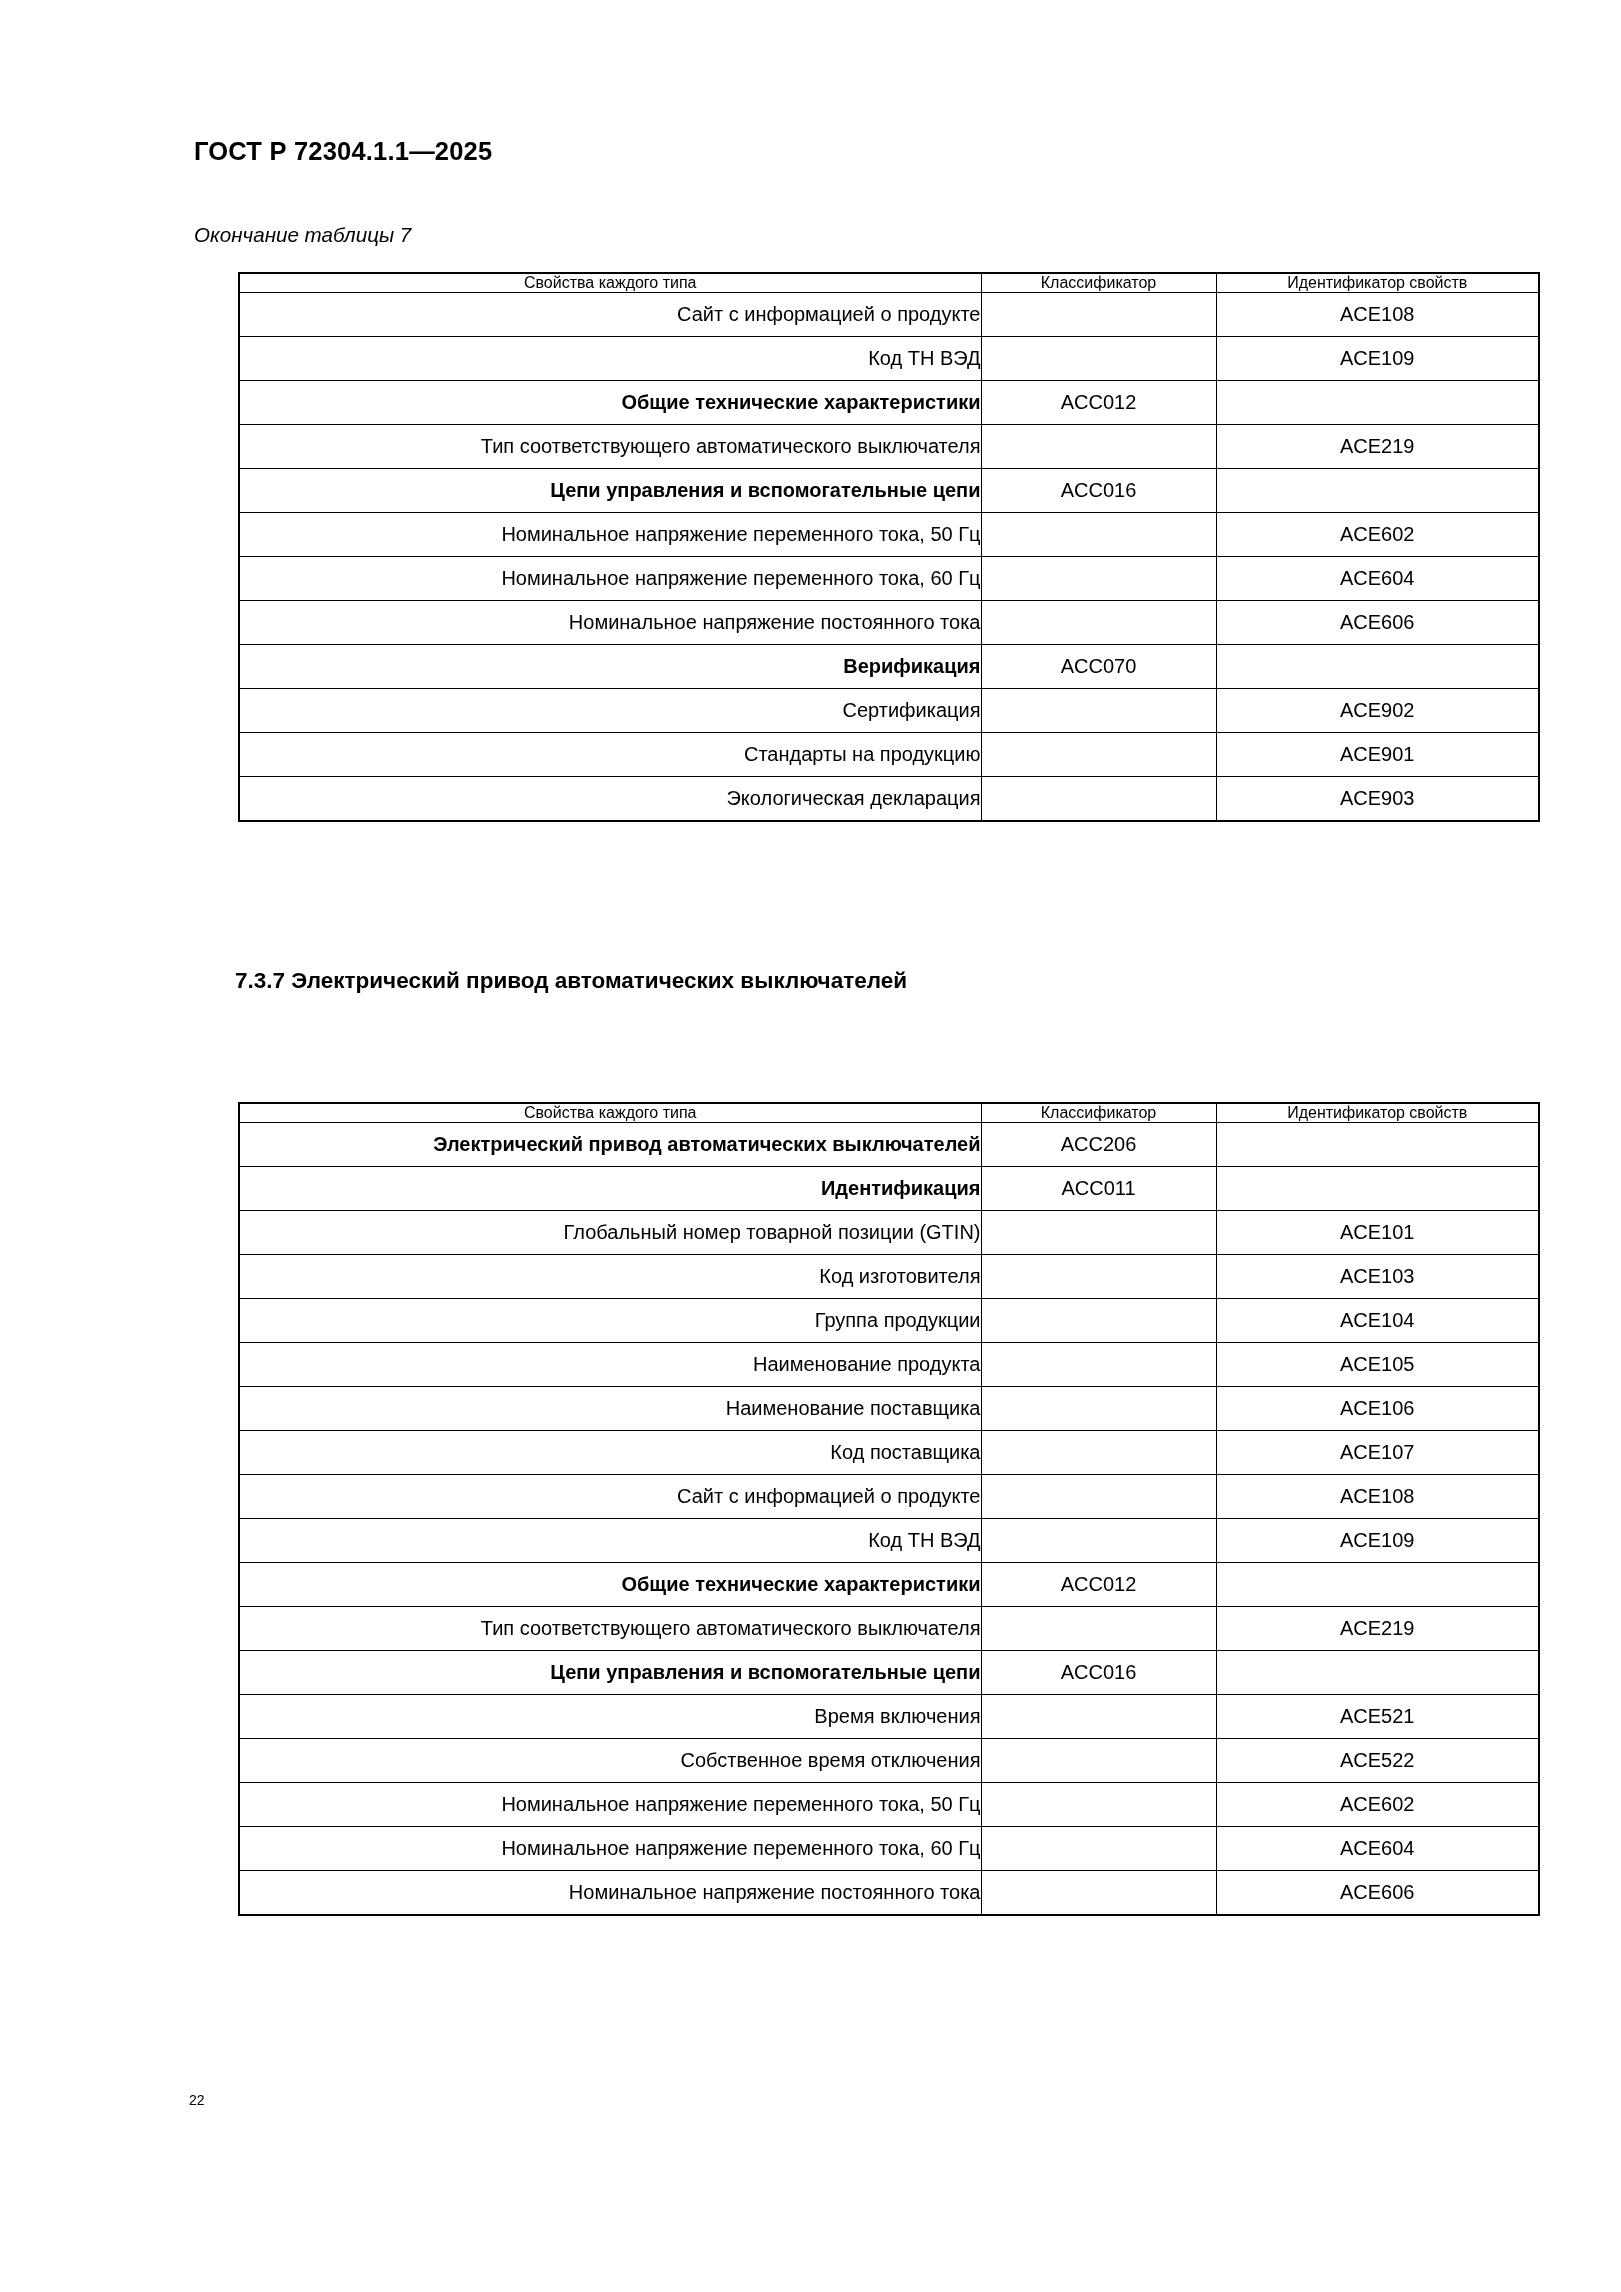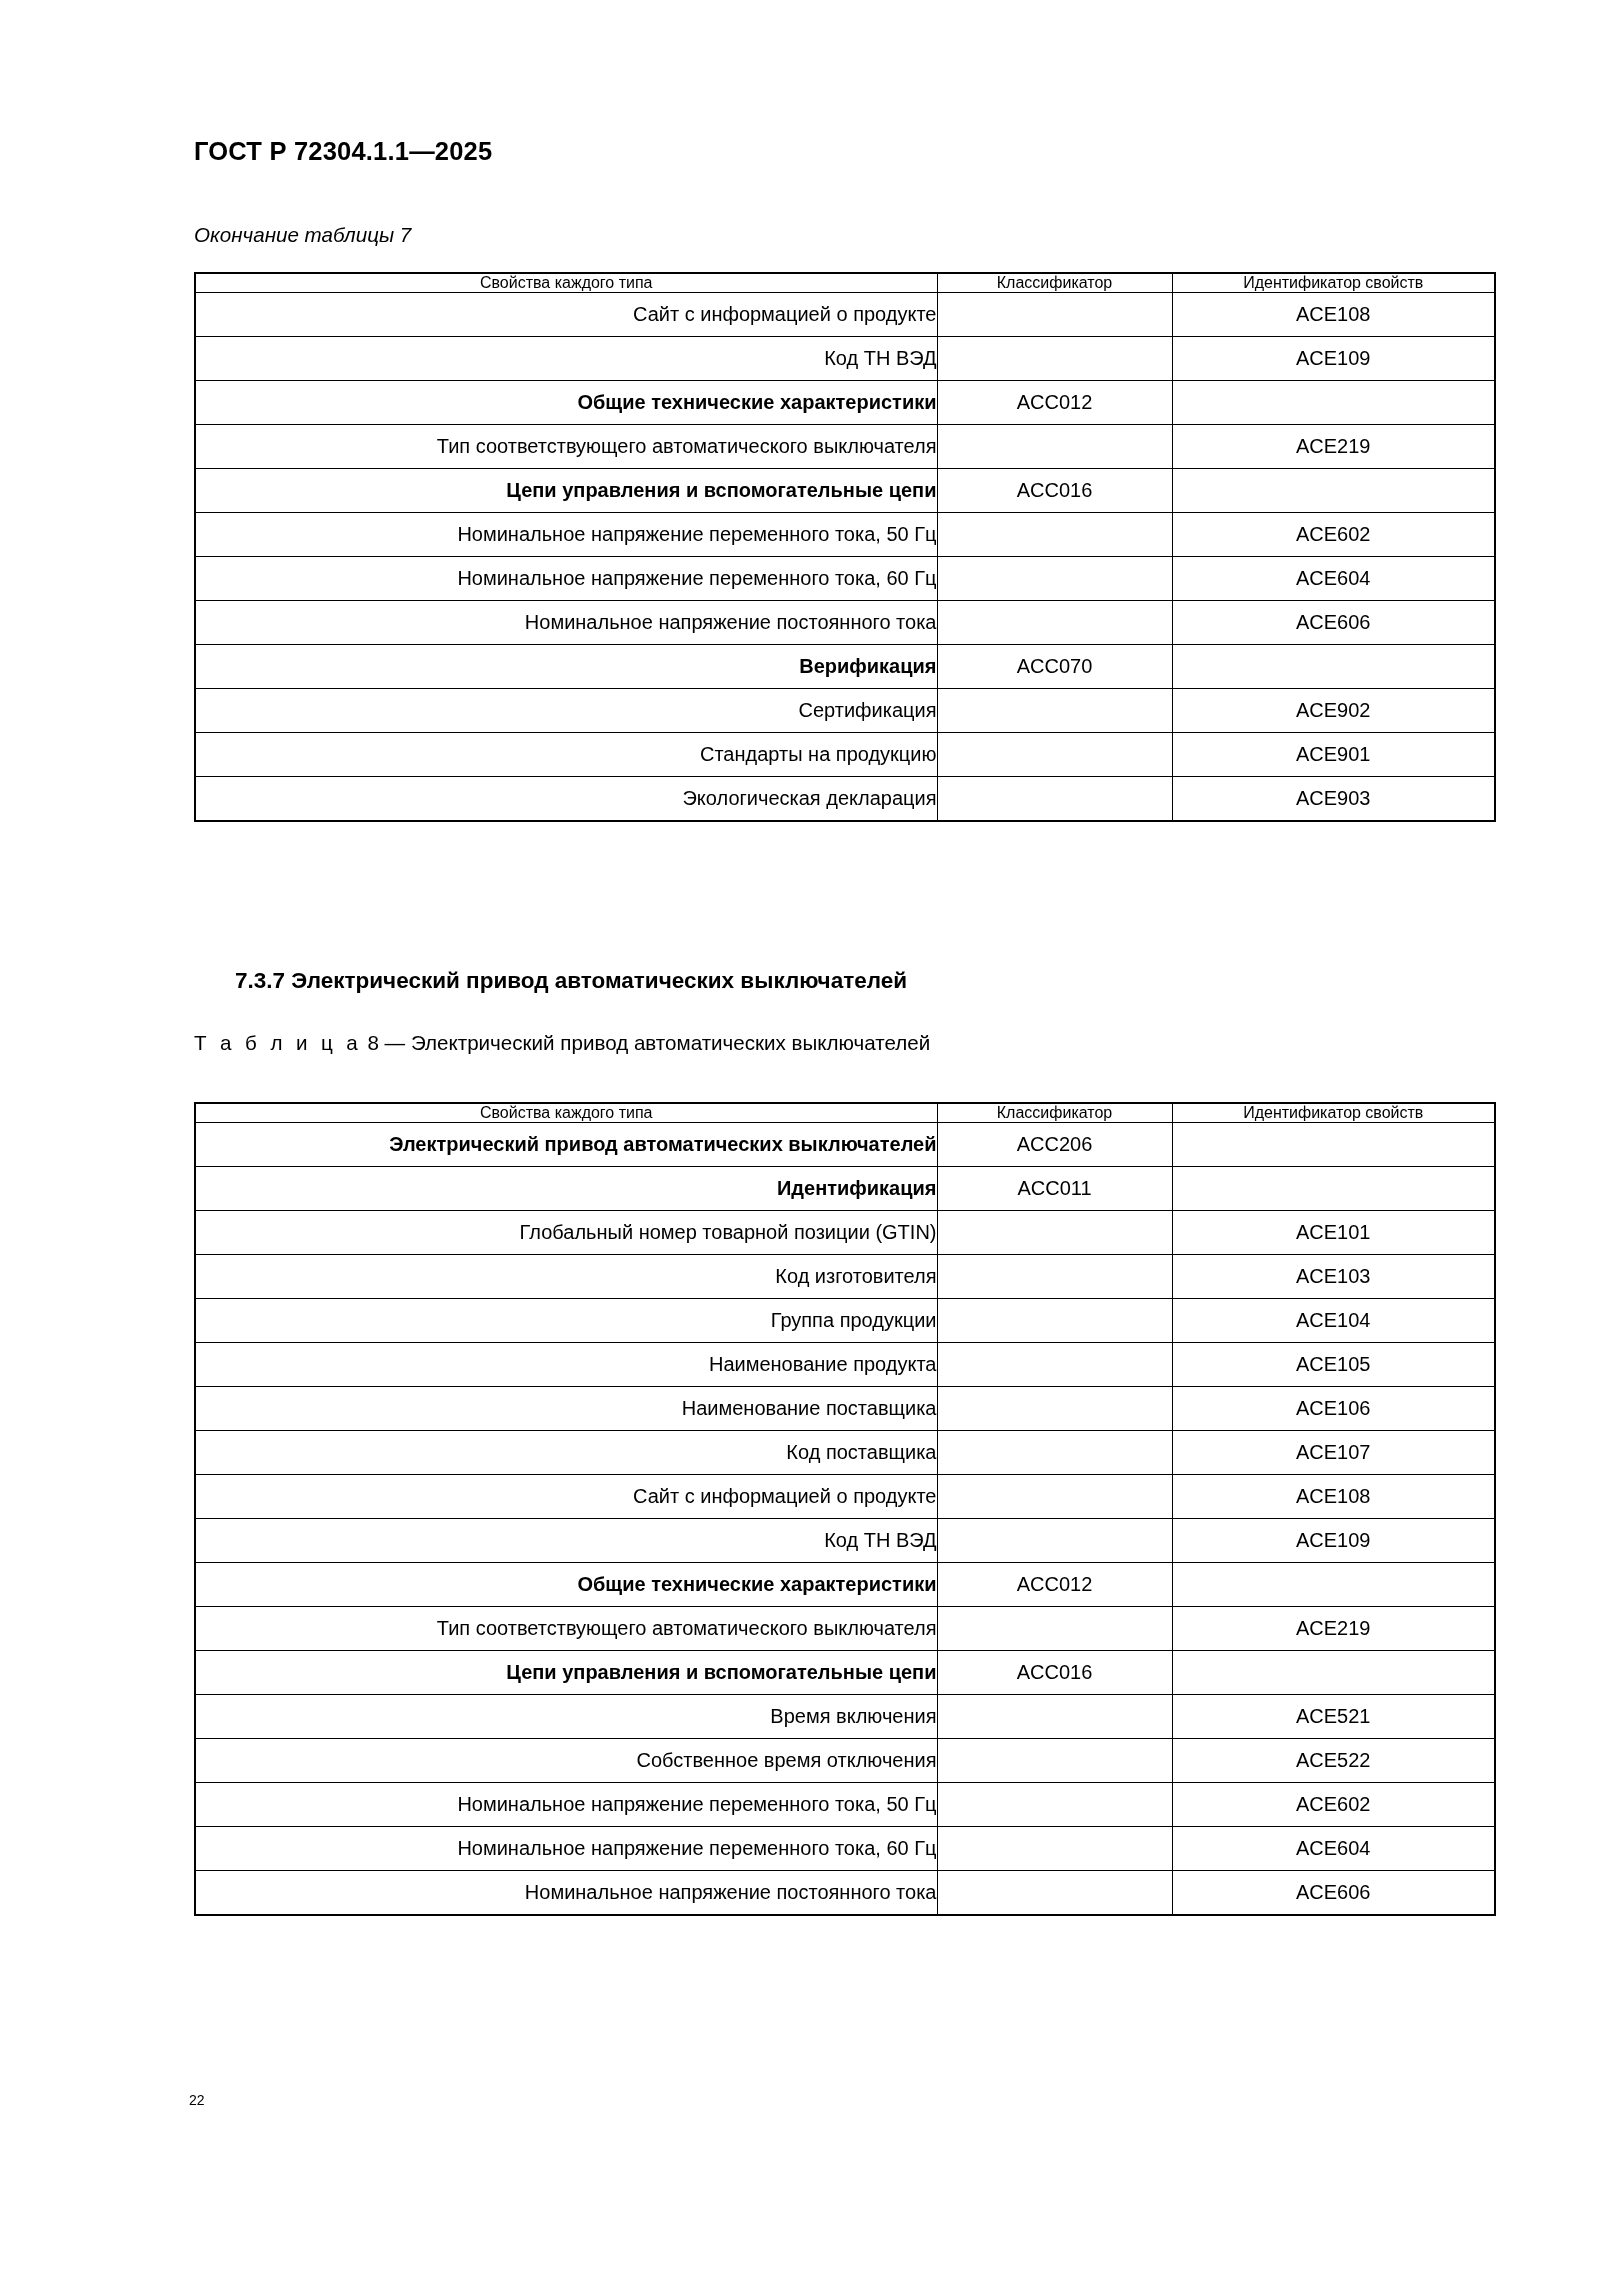--- a/index.html
+++ b/index.html
@@ -34,20 +34,21 @@
     left: 194px;
     top: 223px;
     font-size: 20.6px;
     font-style: italic;
   }
   table.gost {
     position: absolute;
     border-collapse: collapse;
     table-layout: fixed;
     border: 2.5px solid #000;
+    margin-left: 44px;
   }
   table.gost td, table.gost th {
     border: 1.5px solid #000;
     padding: 0;
     vertical-align: middle;
     font-weight: normal;
   }
   table.gost col.c1 { width: 742px; }
   table.gost col.c2 { width: 235px; }
   table.gost col.c3 { width: 323px; }
@@ -176,21 +177,20 @@
         <tr class="row">
           <td class="cell-name">Экологическая декларация</td>
           <td class="cell-mid"></td>
           <td class="cell-right">ACE903</td>
         </tr>
       </tbody>
   </table>
 
   <div class="section-heading">7.3.7 Электрический привод автоматических выключателей</div>
 
-  <div class="table8-caption"><span class="tword">Т а б л и ц а</span>&nbsp;<span>8</span>&nbsp;<span>—</span>&nbsp;<span>Электрический привод автоматических выключателей</span></div>
 
   <table class="gost" id="table8">
     <colgroup>
         <col class="c1">
         <col class="c2">
         <col class="c3">
       </colgroup>
     <thead>
       <tr class="hdr-row">
         <th>Свойства каждого типа</th>

